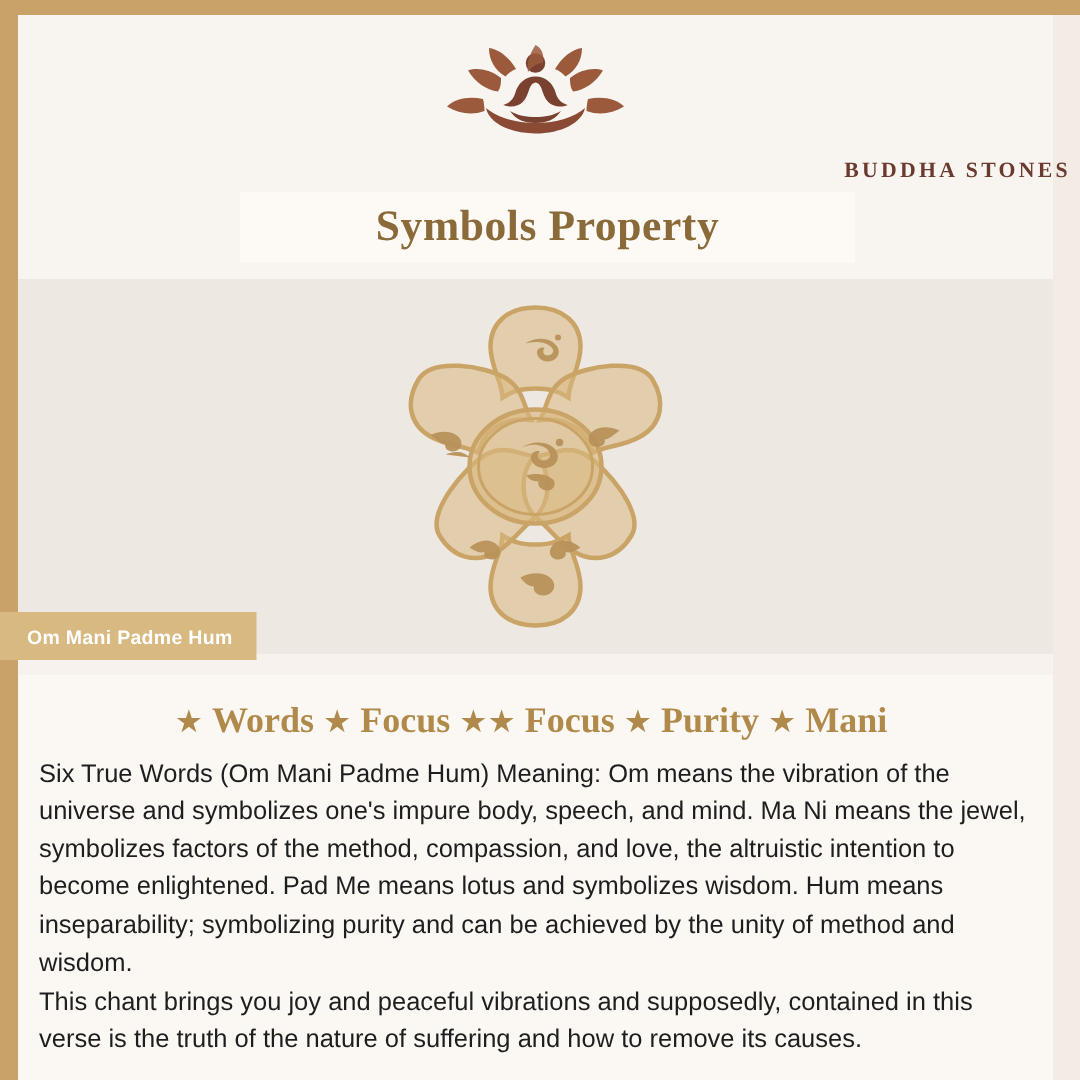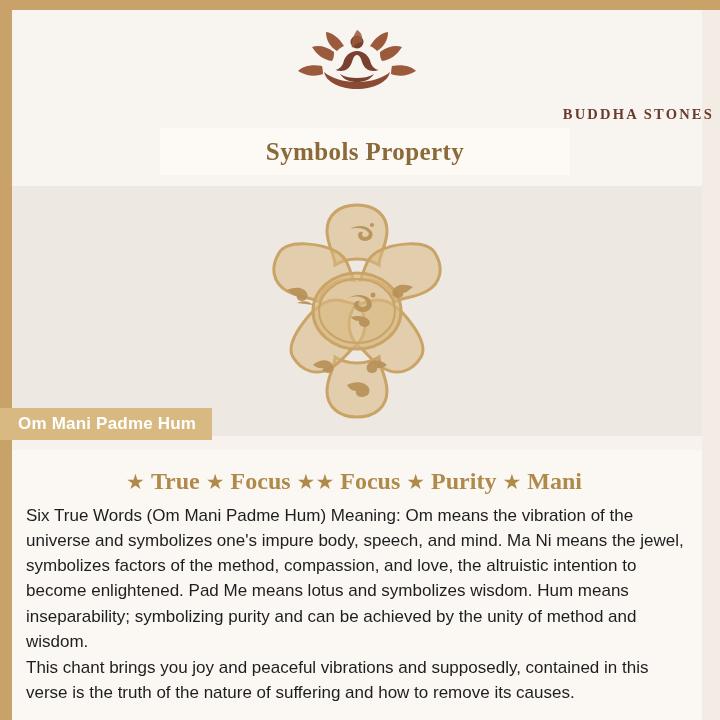--- a/index.html
+++ b/index.html
@@ -88,21 +88,21 @@
     top: 128px;
     width: 410px;
     height: 47px;
     background: #fdfaf6;
     display: flex;
     align-items: center;
     justify-content: center;
   }
   .title-band .title {
     font-family: "Liberation Serif", serif;
-    font-size: 25px;
+    font-size: 29px;
     font-weight: bold;
     color: #8a6a38;
     letter-spacing: 0.4px;
   }
 
   
   .mandala-area {
     position: absolute;
     left: 12px;
     top: 186px;
@@ -123,21 +123,21 @@
     left: 0;
     top: 408px;
     height: 32px;
     background: #d8b981;
     display: flex;
     align-items: center;
     padding: 0 16px 0 18px;
     z-index: 6;
   }
   .label-tab span {
-    font-size: 17px;
+    font-size: 13px;
     font-weight: bold;
     color: #ffffff;
     letter-spacing: 0.2px;
   }
 
   
   .text-panel {
     position: absolute;
     left: 12px;
     top: 450px;
@@ -271,21 +271,21 @@
     </svg>
   </div>
 
   <div class="label-tab">
     <span>Om Mani Padme Hum</span>
   </div>
 
   <div class="text-panel">
     <div class="keywords">
       <span class="star">★</span>
-      <span class="kw">True</span>
+      <span class="kw">Words</span>
       <span class="star">★</span>
       <span class="kw">Focus</span>
       <span class="star">★</span>
       <span class="star">★</span>
       <span class="kw">Focus</span>
       <span class="star">★</span>
       <span class="kw">Purity</span>
       <span class="star">★</span>
       <span class="kw">Mani</span>
     </div>

